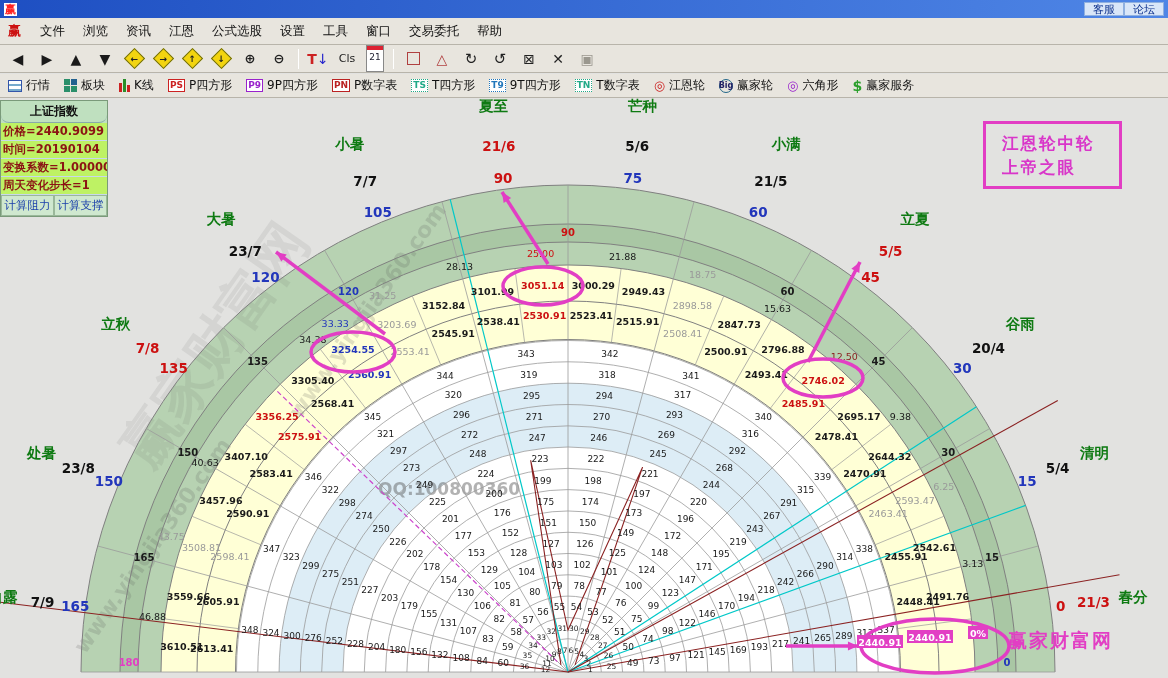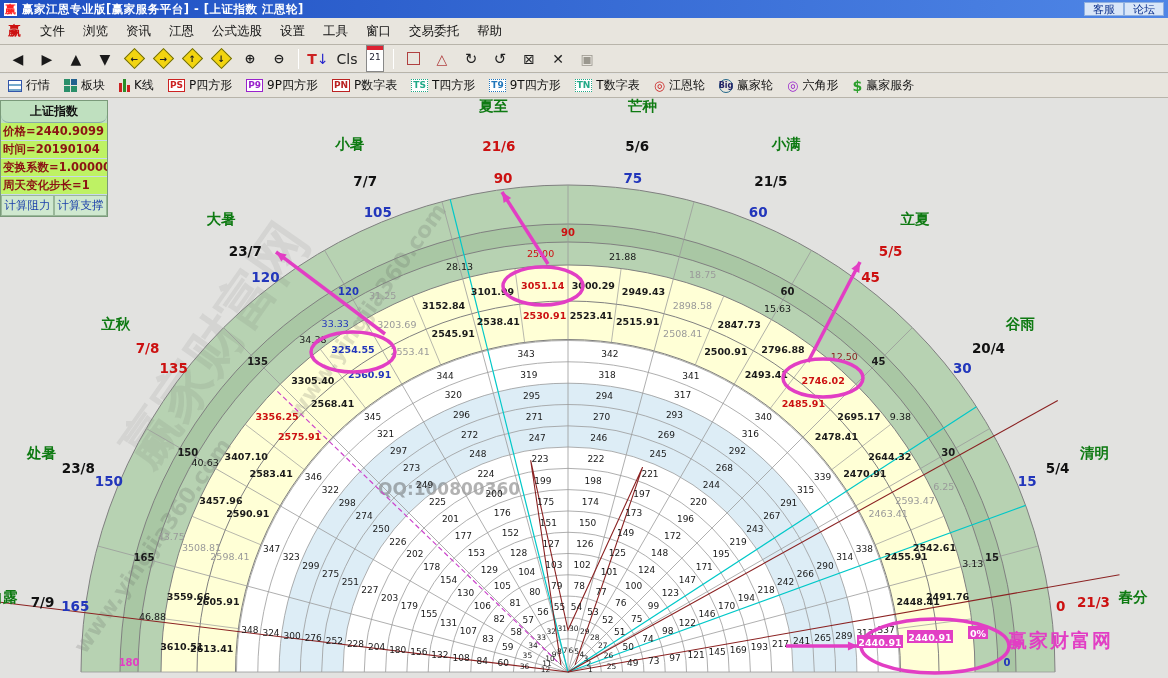--- a/index.html
+++ b/index.html
@@ -28,21 +28,21 @@
   .toolbar1 { position:absolute; left:0; top:45px; width:1168px; height:28px;
     background:#e8e5de; border-bottom:1px solid #b8b4aa; display:flex; align-items:center; padding:0 8px; gap:9px; }
   .t1i { display:inline-flex; align-items:center; justify-content:center; width:20px; height:20px;
     font-size:14px; color:#222; cursor:pointer; position:relative; }
   .tri { color:#1a1a1a; }
   .diamond { width:15px; height:15px; background:#f2d410; border:1px solid #6a6a10;
     transform:rotate(45deg); display:inline-flex; align-items:center; justify-content:center; }
   .diamond span { transform:rotate(-45deg); font-size:9px; color:#222; font-weight:bold; }
   .mag { font-size:13px; font-weight:bold; color:#222; }
   .t1sep { width:1px; height:20px; background:#b0ada4; border-right:1px solid #fff; }
-  .clsbtn { font-size:14px; color:#222; }
+  .clsbtn { font-size:11px; color:#222; }
   .cal { width:18px; height:27px; border:1px solid #888; background:#fff; font-size:9px;
     text-align:center; line-height:14px; color:#223; }
   .cal .caltop { display:block; height:4px; background:#d23; }
   .sqicon { width:13px; height:13px; border:1.5px solid #b04040; background:transparent; }
   .triicon { color:#b04040; font-size:14px; }
   .rot { font-size:15px; color:#222; }
   .grayed { color:#9a978e; }
 
   
   .toolbar2 { position:absolute; left:0; top:74px; width:1168px; height:24px;
@@ -82,21 +82,20 @@
     font-weight:bold; padding:8px 6px 6px 16px; line-height:24px; letter-spacing:2px; }
   .origin-label { position:absolute; color:#e23ec4; font-size:19px; font-weight:bold; letter-spacing:2px; }
 </style>
 </head>
 <body>
 
 <div class="window">
 
   <div class="titlebar">
     <span class="logo">赢</span>
-    <span class="title">赢家江恩专业版[赢家服务平台] - [上证指数 江恩轮]</span>
     <span class="tb-btns">
       <span class="tb-btn">客服</span>
       <span class="tb-btn">论坛</span>
     </span>
   </div>
 
   <div class="menubar">
     <span class="mlogo">赢</span>
     <span class="mi">文件</span>
     <span class="mi">浏览</span>
@@ -601,17 +600,21 @@
       <div class="pr">时间=20190104</div>
       <div class="pr">变换系数=1.00000</div>
       <div class="pr">周天变化步长=1</div>
       <div class="pbtns">
         <span class="pbtn">计算阻力</span>
         <span class="pbtn">计算支撑</span>
       </div>
     </div>
 
     
+    <div class="annobox" style="left:983px; top:23px; width:139px;">
+      <div>江恩轮中轮</div>
+      <div>上帝之眼</div>
+    </div>
 
     
     <div class="origin-label" style="left:1008px; top:530px;">赢家财富网</div>
   </div>
 </div>
 
 </body></html>

